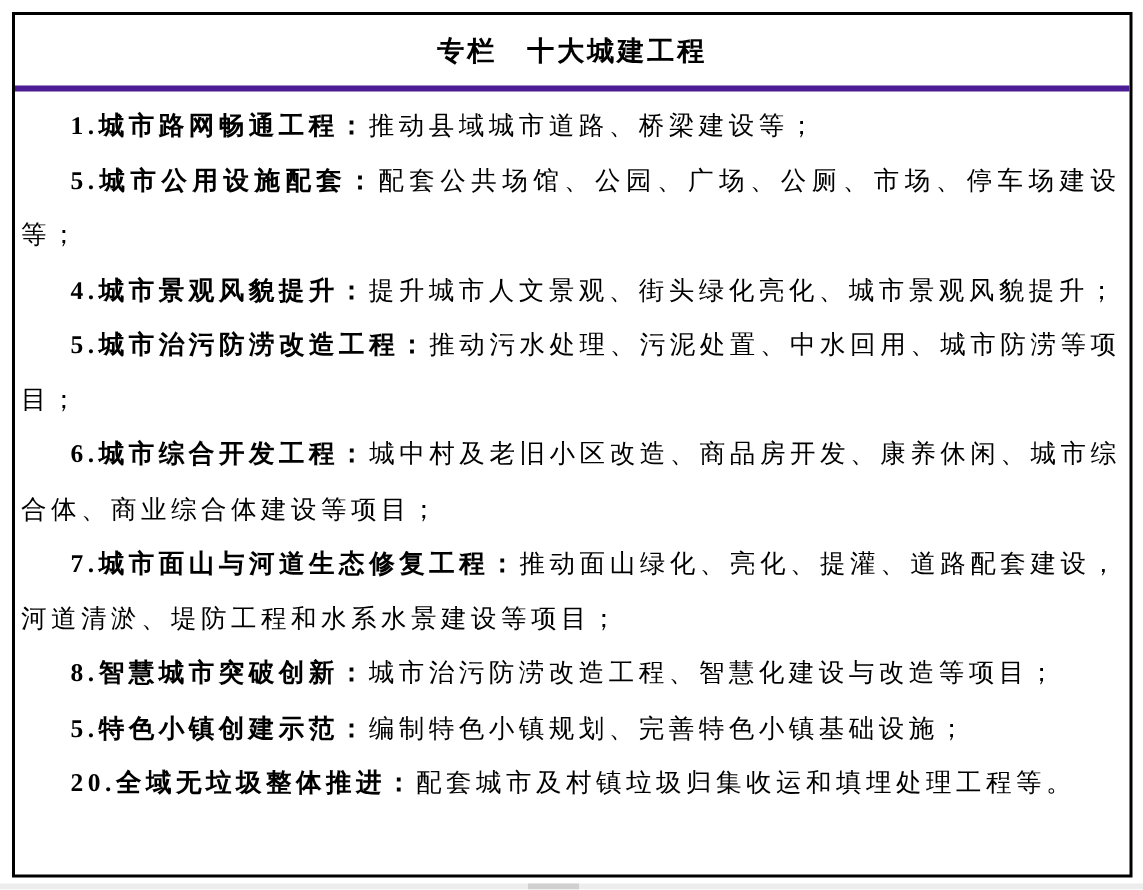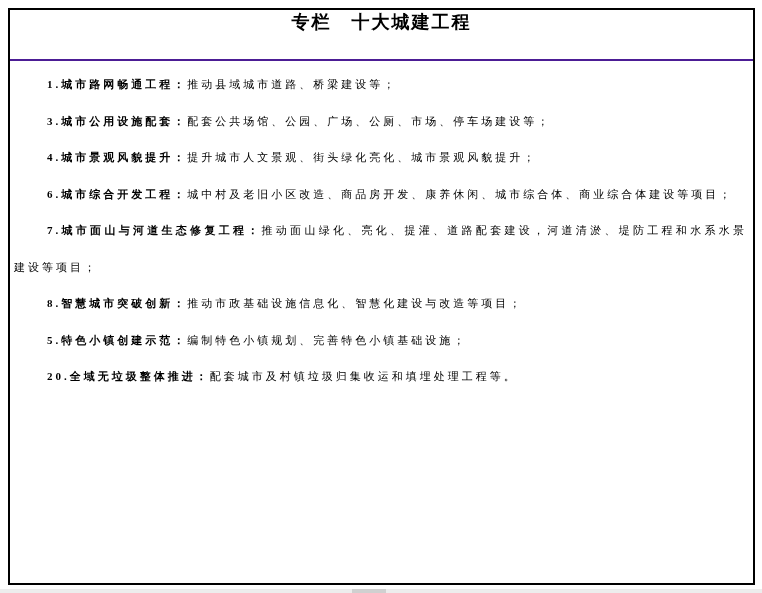--- a/index.html
+++ b/index.html
@@ -21,33 +21,34 @@
     top: 8px;
     width: 747px;
     height: 577px;
     box-sizing: border-box;
     border: 2px solid #000000;
     background: #ffffff;
   }
   .panel-header {
     height: 51px;
     box-sizing: border-box;
-    border-bottom: 2px solid #4c1d95;
+    border-bottom: 4px solid #4c1d95;
     display: flex;
+    align-items: center;
     justify-content: center;
   }
   .panel-title {
     font-weight: bold;
     font-size: 18px;
     letter-spacing: 2px;
     white-space: pre;
   }
   .panel-body {
     padding: 5px 6px 0 4px;
-    font-size: 11px;
+    font-size: 17px;
     line-height: 36.5px;
     letter-spacing: 3px;
     text-align: justify;
     text-justify: inter-character;
   }
   .panel-body p {
     margin: 0;
     text-indent: 33px;
   }
   .panel-body p b {
@@ -72,24 +73,25 @@
 </style>
 </head>
 <body>
 
 <div class="panel">
   <div class="panel-header">
     <span class="panel-title">专栏　十大城建工程</span>
   </div>
   <div class="panel-body">
       <p><b>1.城市路网畅通工程：</b><span>推动县域城市道路、桥梁建设等；</span></p>
-      <p><b>3.城市公用设施配套：</b><span>配套公共场馆、公园、广场、公厕、市场、停车场建设等；</span></p>
+      <p><b>5.城市公用设施配套：</b><span>配套公共场馆、公园、广场、公厕、市场、停车场建设等；</span></p>
       <p><b>4.城市景观风貌提升：</b><span>提升城市人文景观、街头绿化亮化、城市景观风貌提升；</span></p>
+      <p><b>5.城市治污防涝改造工程：</b><span>推动污水处理、污泥处置、中水回用、城市防涝等项目；</span></p>
       <p><b>6.城市综合开发工程：</b><span>城中村及老旧小区改造、商品房开发、康养休闲、城市综合体、商业综合体建设等项目；</span></p>
       <p><b>7.城市面山与河道生态修复工程：</b><span>推动面山绿化、亮化、提灌、道路配套建设，河道清淤、堤防工程和水系水景建设等项目；</span></p>
-      <p><b>8.智慧城市突破创新：</b><span>推动市政基础设施信息化、智慧化建设与改造等项目；</span></p>
+      <p><b>8.智慧城市突破创新：</b><span>城市治污防涝改造工程、智慧化建设与改造等项目；</span></p>
       <p><b>5.特色小镇创建示范：</b><span>编制特色小镇规划、完善特色小镇基础设施；</span></p>
       <p><b>20.全域无垃圾整体推进：</b><span>配套城市及村镇垃圾归集收运和填埋处理工程等。</span></p>
     </div>
 </div>
 
 <div class="page-bottom-strip"></div>
 <div class="scroll-thumb"></div>
 
 </body></html>

